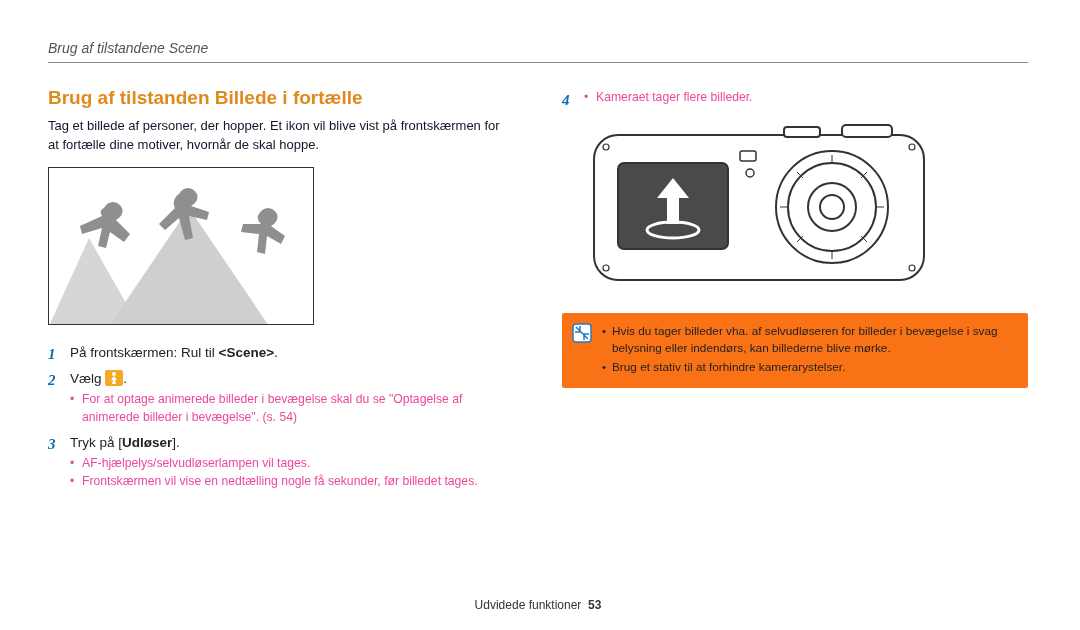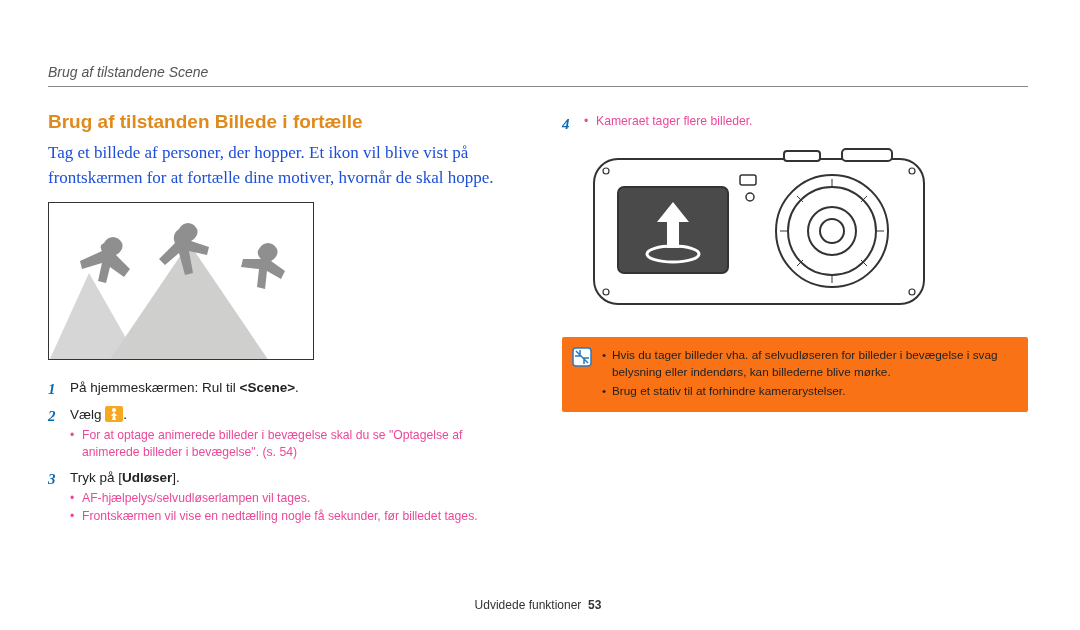--- a/index.html
+++ b/index.html
@@ -1,23 +1,23 @@
 <!DOCTYPE html>
 <html><head>
 <meta charset="utf-8">
 <style>
   * { box-sizing: border-box; margin: 0; padding: 0; }
   html, body { width: 1080px; height: 630px; background: #fff; font-family: "Segoe UI", "Myriad Pro", Arial, sans-serif; color: #222; }
-  .page { width: 1076px; height: 630px; position: relative; padding: 64px 48px 0 48px; }
+  .page { width: 1076px; height: 630px; position: relative; padding: 40px 48px 0 48px; }
   .running-head { font-size: 14px; color: #555; margin-bottom: 6px; font-style: italic; }
   .hr { border: none; border-top: 1px solid #888; margin-bottom: 24px; }
   .cols { display: flex; gap: 48px; }
   .col { flex: 1 1 0; min-width: 0; }
   h2.section-title { color: #e08a1c; font-size: 19px; font-weight: 600; margin-bottom: 8px; }
-  .intro { font-size: 17px; line-height: 1.45; color: #1d4ed8; margin-bottom: 12px; font-family: Liberation Serif, serif; }
+  .intro { font-size: 13px; line-height: 1.45; color: #0f172a; margin-bottom: 12px; }
   .photo-box { width: 266px; height: 158px; border: 1px solid #333; position: relative; overflow: hidden; margin-bottom: 18px; }
   .steps { list-style: none; font-size: 13.5px; }
   .steps > li { position: relative; padding-left: 22px; margin-bottom: 6px; line-height: 1.5; }
   .step-num { position: absolute; left: 0; top: 0; color: #0a6bb0; font-style: italic; font-weight: 600; font-size: 15px; font-family: Georgia, serif; }
   .sub-bullets { list-style: none; margin-top: 2px; }
   .sub-bullets li { position: relative; padding-left: 12px; font-size: 12.2px; line-height: 1.45; color: #ec4899; }
   .sub-bullets li::before { content: "•"; position: absolute; left: 0; top: 0; }
   .icon-jump { display: inline-block; width: 18px; height: 16px; background: #f7a823; border-radius: 2px; vertical-align: -3px; position: relative; }
   .icon-jump svg { position: absolute; top: 1px; left: 2px; }
   .camera-box { width: 350px; margin: 4px 0 16px 22px; }
@@ -55,21 +55,21 @@
             <path d="M55,40 c4,-8 14,-8 18,0 c2,5 -2,10 -6,12 l14,14 l-6,8 l-14,-10 l-4,16 l-8,-2 l4,-18 l-20,6 l-2,-8 l22,-10 c-2,-4 -2,-6 2,-8 z"></path>
             <path d="M130,26 c4,-8 14,-8 18,0 c2,5 -2,10 -6,12 l18,6 l-2,8 l-18,-4 l4,22 l-8,2 l-6,-22 l-14,12 l-6,-6 l16,-16 c-2,-4 -2,-10 4,-14 z"></path>
             <path d="M210,46 c4,-8 14,-8 18,0 c2,5 -2,10 -6,12 l14,10 l-4,8 l-14,-8 l-2,18 l-8,-2 l2,-18 l-18,-2 l2,-8 l18,0 c-4,-4 -4,-8 -2,-10 z"></path>
           </g>
         </svg>
       </div>
 
       <ol class="steps">
         <li>
           <span class="step-num">1</span>
-          <span>På hjemmeskærmen: Rul til </span><b>&lt;Scene&gt;</b><span>.</span>
+          <span>På frontskærmen: Rul til </span><b>&lt;Scene&gt;</b><span>.</span>
         </li>
         <li>
           <span class="step-num">2</span>
           <span>Vælg </span>
           <span class="icon-jump">
             <svg width="14" height="14" viewBox="0 0 14 14">
                 <g fill="#fff">
                   <circle cx="7" cy="3" r="2"></circle>
                   <path d="M7 5 L10 9 L8 9 L9 13 L5 13 L6 9 L4 9 Z"></path>
                 </g>

